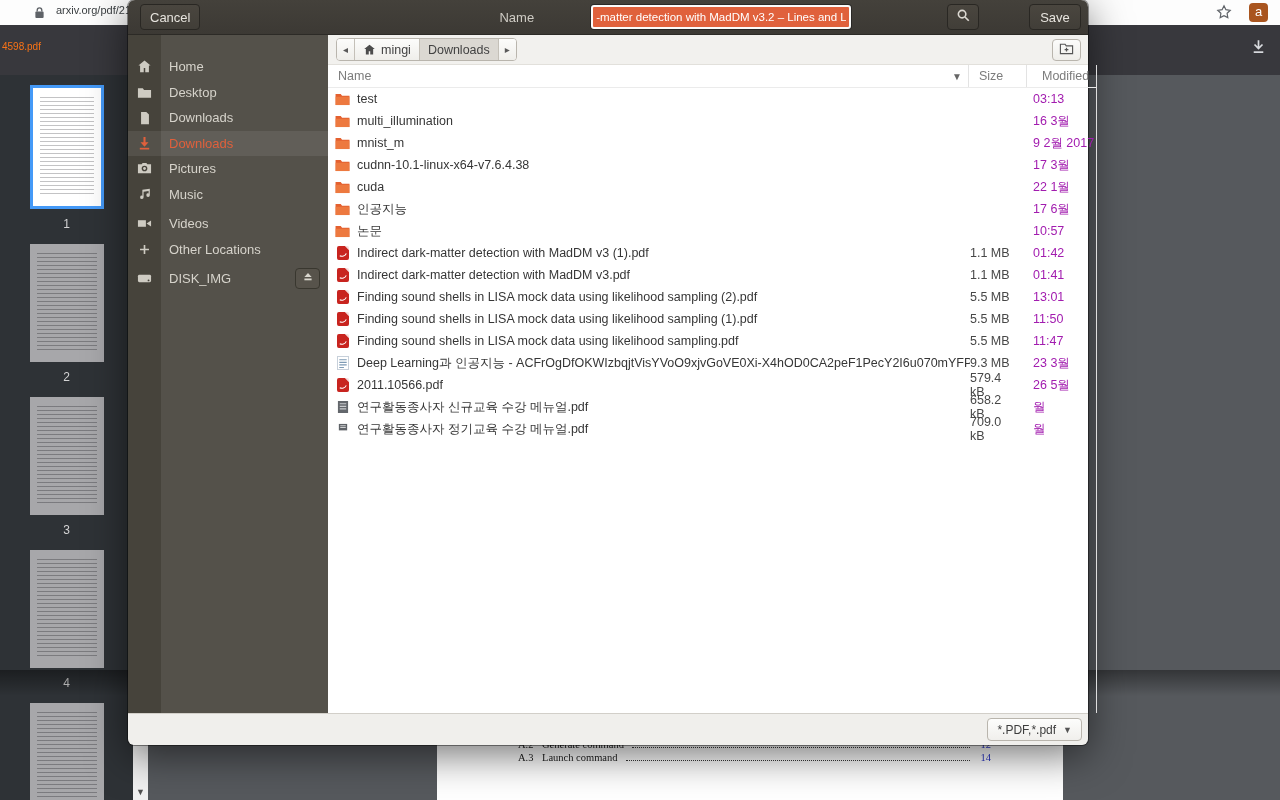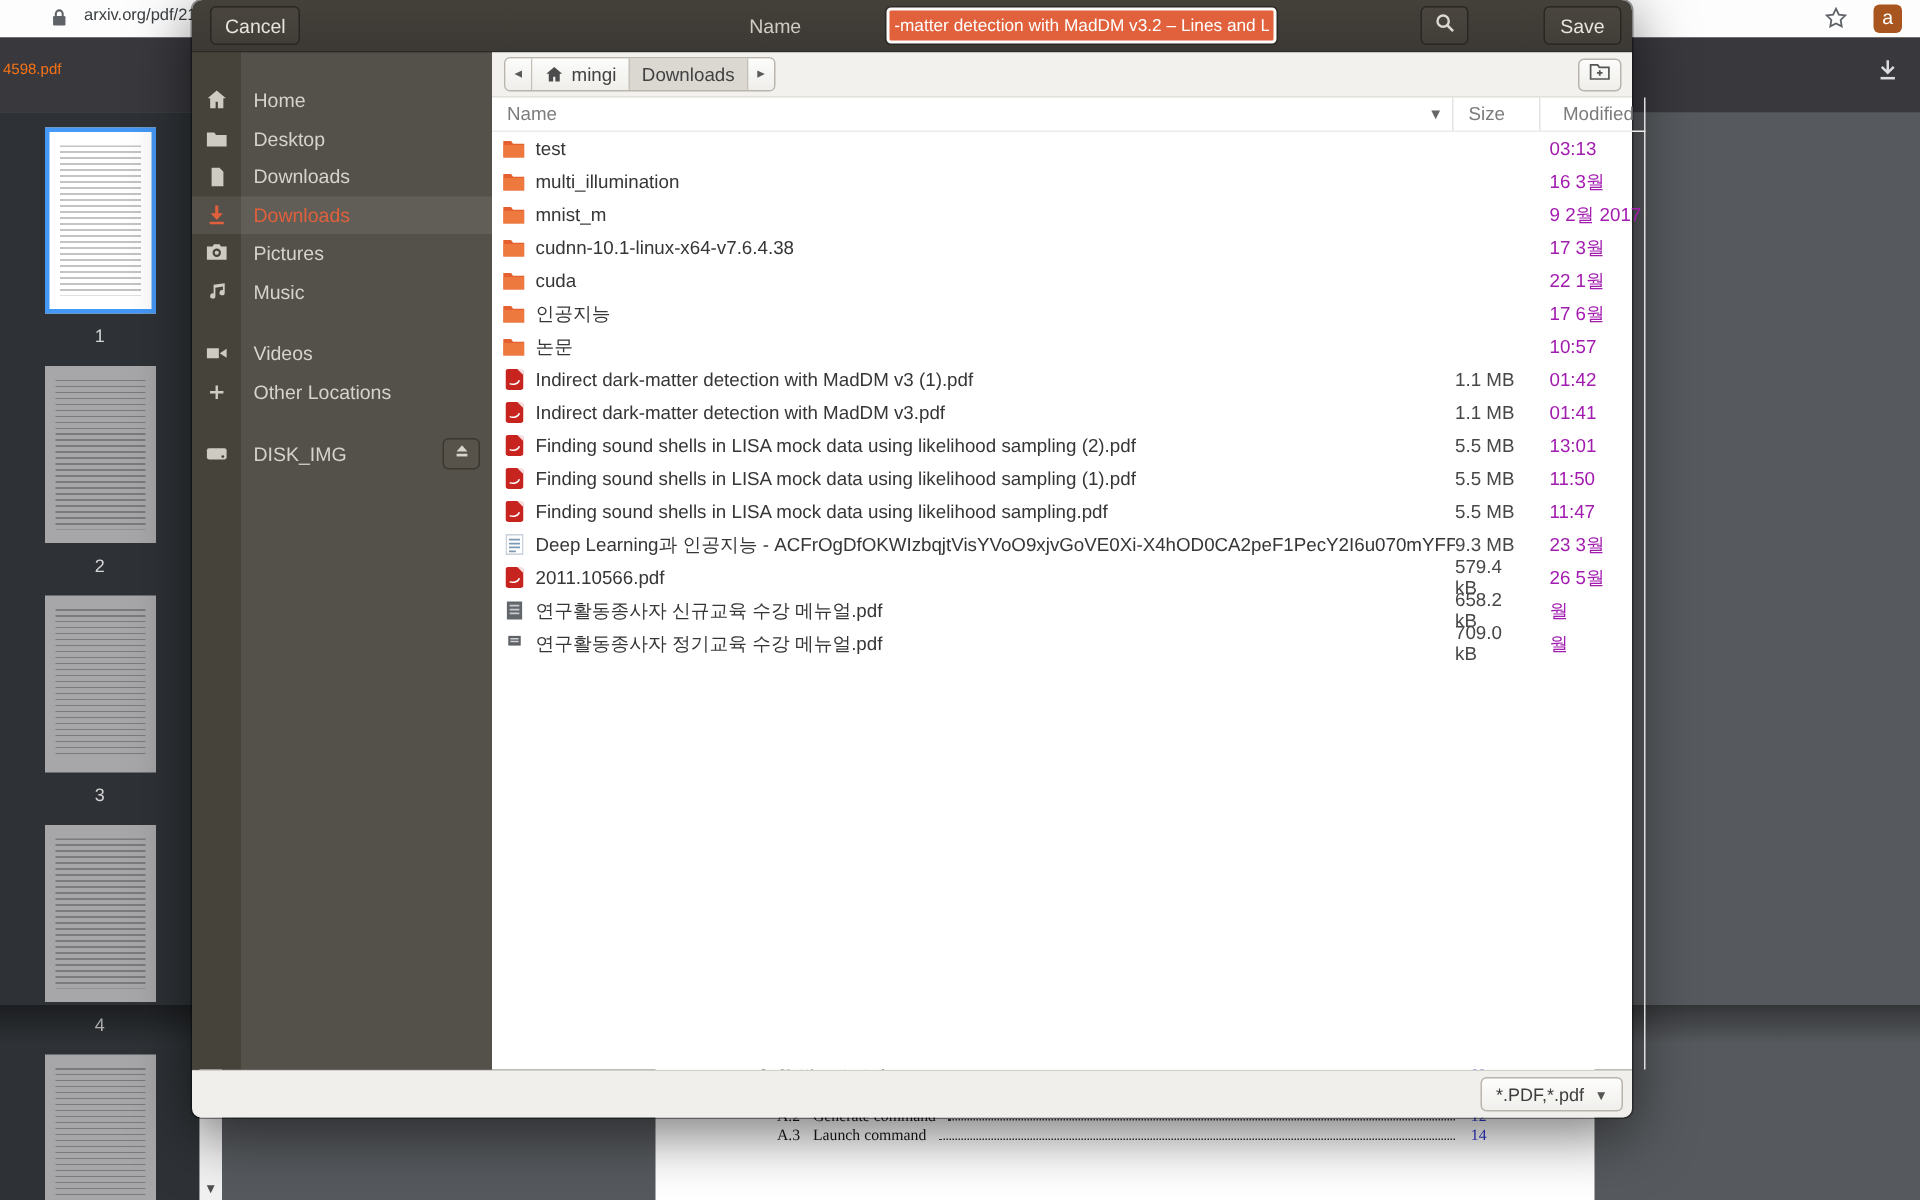--- a/index.html
+++ b/index.html
@@ -56,21 +56,21 @@
   .save-btn { margin-left:6px; min-width:52px; justify-content:center; }
 
   .dlg-body { flex:1; display:flex; min-height:0; }
   .dlg-sidebar { width:200px; background:linear-gradient(to right,#46433b 0,#46433b 33px,#54514a 33px);
                  padding-top:19px; position:relative; }
   .side-item { height:25.5px; display:flex; align-items:center; color:#d6d3cb; font-size:13px; position:relative; }
   .side-item .side-icon { width:33px; display:flex; justify-content:center; color:#cecbc2; }
   .side-item .side-label { margin-left:8px; white-space:nowrap; }
   .side-item.selected { background:rgba(255,255,255,.08); }
   .side-item.selected, .side-item.selected .side-icon { color:#e0603c; }
-  .side-item.gap { margin-top:16px; }
+  .side-item.gap { margin-top:4px; }
   .eject-btn { position:absolute; right:8px; top:2px; width:25px; height:21px; background:#57534b;
                border:1px solid #39372f; border-radius:4px; display:flex; align-items:center; justify-content:center; color:#d9d6ce; }
 
   .dlg-main { flex:1; background:#fff; display:flex; flex-direction:column; min-width:0; position:relative; }
   .pathbar { height:30px; background:#f2f1ee; border-bottom:1px solid #e2e0db; display:flex; align-items:center; padding-left:8px; position:relative; }
   .pb-group { display:flex; height:23px; border:1px solid #b9b5ad; border-radius:4px; overflow:hidden; background:#fbfbfa; }
   .pb-btn { display:flex; align-items:center; padding:0 8px; font-size:12.5px; color:#424242;
             background:linear-gradient(#fcfcfb,#efeeea); border-right:1px solid #c4c0b8; }
   .pb-btn:last-child { border-right:none; }
   .pb-btn.active { background:#dbd8d2; }

